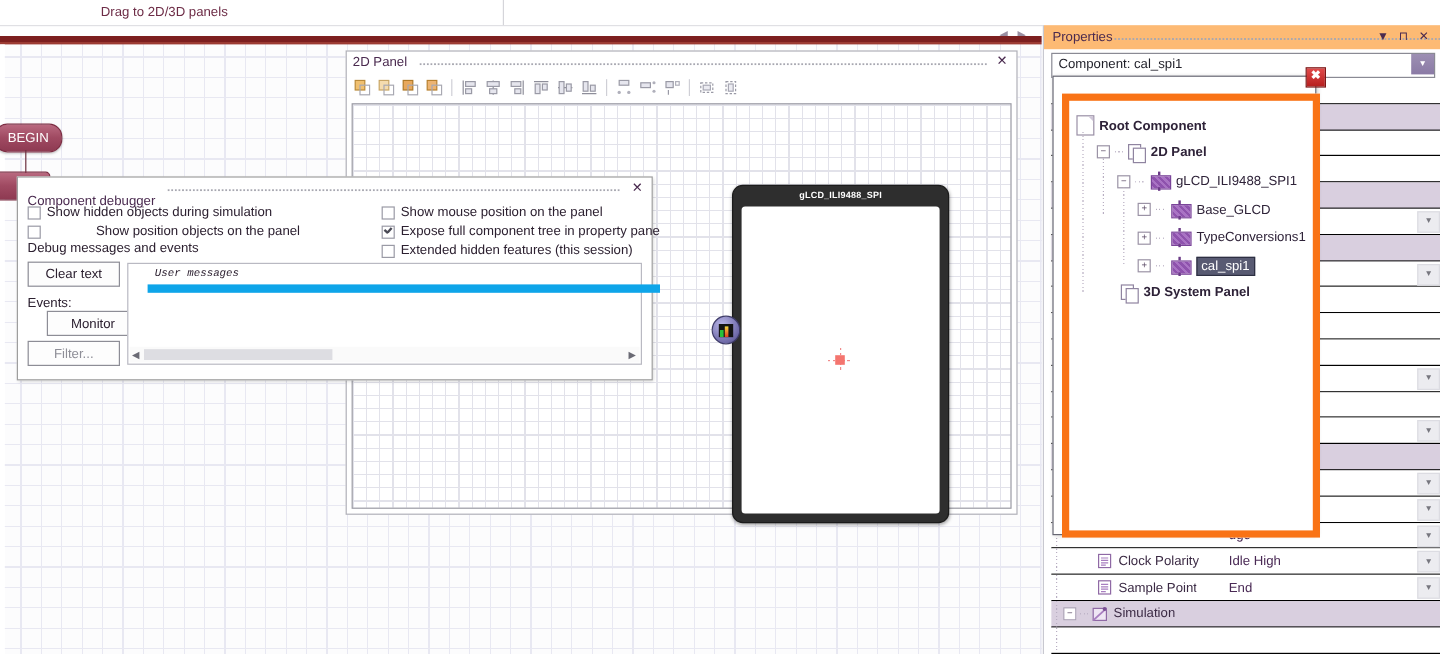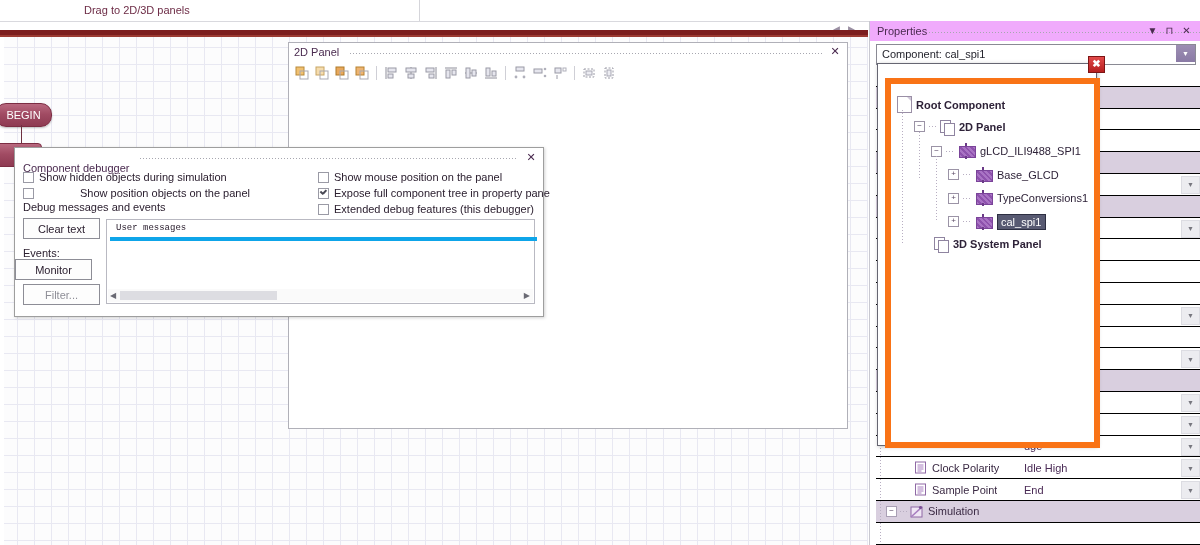--- a/index.html
+++ b/index.html
@@ -75,25 +75,25 @@
        background:#4a4a55;transform:rotate(42deg);}
   .chk.on::before{content:"";position:absolute;left:3px;top:2px;width:5px;height:1.5px;
        background:#4a4a55;transform:rotate(-48deg);}
 
   #dbg-sectionlabel{position:absolute;left:8px;top:53px;font-size:11px;color:#2c2030;}
   #dbg-eventslabel{position:absolute;left:8px;top:99px;font-size:11px;color:#2c2030;}
 
   .dbgbtn{position:absolute;background:#fdfdfd;border:1px solid #8d8d96;
     font-size:11px;color:#2c2030;display:flex;align-items:center;justify-content:center;cursor:pointer;}
   #btn-cleartext{left:8px;top:70px;width:75px;height:19px;}
-  #btn-monitor{left:0;top:111px;width:75px;height:19px;}
+  #btn-monitor{left:24px;top:111px;width:75px;height:19px;}
   #btn-filter{left:8px;top:136px;width:75px;height:19px;color:#8e8e97;}
 
   #dbg-msgbox{position:absolute;left:91px;top:71px;width:427px;height:83px;border:1px solid #b9b9c2;background:#fff;}
-  #dbg-msgheader{position:absolute;left:3px;top:0;width:427px;height:17px;border-bottom:4px solid #0ea5e9;}
+  #dbg-msgheader{position:absolute;left:16px;top:0;width:427px;height:17px;border-bottom:7px solid #0ea5e9;font-style:italic;}
   #dbg-msghdr-text{position:absolute;left:6px;top:3px;font-family:"Liberation Mono",monospace;font-size:9px;color:#2c2030;}
   #dbg-hscroll{position:absolute;left:1px;bottom:1px;width:425px;height:13px;background:#fafafa;}
   #dbg-hs-left{position:absolute;left:2px;top:2px;font-size:8px;color:#6a6a74;line-height:9px;}
   #dbg-hs-right{position:absolute;right:3px;top:2px;font-size:8px;color:#6a6a74;line-height:9px;}
   #dbg-hs-thumb{position:absolute;left:12px;top:2px;width:157px;height:9px;background:#dddde2;}
 
   
   #panel2d{
     left:288px;top:42px;width:558px;height:385px;background:#ffffff;
     border:1px solid #b0b0b8;
@@ -133,21 +133,21 @@
   #lcd-badge{position:absolute;left:299px;top:176px;width:22px;height:22px;border-radius:50%;
     background:radial-gradient(circle at 35% 30%,#b9b6e8,#6f6aa8 70%,#4a477a 100%);
     border:1px solid #3e3b68;display:flex;align-items:center;justify-content:center;}
   #lcd-badge .glyph{width:12px;height:11px;background:#141414;display:block;position:relative;overflow:hidden;}
   #lcd-badge .glyph::before{content:"";position:absolute;left:1px;bottom:0;width:3px;height:6px;background:#27c23a;}
   #lcd-badge .glyph::after{content:"";position:absolute;left:5px;bottom:0;width:3px;height:9px;
     background:linear-gradient(to bottom,#f1d83c,#e03c1e);}
 
   
   #props-panel{left:869px;top:21px;width:331px;height:524px;background:#ffffff;border-left:1px solid #c8c8d0;}
-  #props-header{position:absolute;left:0;top:0;width:331px;height:20px;background:#f0abfc;}
+  #props-header{position:absolute;left:0;top:0;width:331px;height:20px;background:#fdba74;}
   #props-title{position:absolute;left:7px;top:4px;font-size:11px;color:#4a2a4f;}
   #props-dots{position:absolute;left:58px;top:10px;width:289px;height:3px;
     background-image:radial-gradient(circle,#a7a7b0 0.6px, transparent 0.7px);
     background-size:3px 3px;}
   .hdrbtn{position:absolute;top:3px;width:13px;height:13px;font-size:10px;line-height:13px;
      text-align:center;color:#4a2a4f;cursor:pointer;}
   #props-menu{right:42px;}
   #props-pin{right:25px;}
   #props-close{right:8px;}
 
@@ -331,20 +331,35 @@
         </svg>
     </div>
     <div class="tbicon">
       <svg width="14" height="14" viewBox="0 0 14 14">
           <rect x="3" y="2" width="8" height="10" fill="none" stroke="#9a9aa6" stroke-dasharray="2 1.5"></rect>
           <rect x="5" y="4" width="4" height="6" fill="#ececf2" stroke="#a8a8b4"></rect>
         </svg>
     </div>
   </div>
 
+  <div id="p2d-canvas">
+    <div id="lcd-widget">
+      <div id="lcd-label">gLCD_ILI9488_SPI</div>
+      <div id="lcd-screen">
+        <div id="lcd-crosshair">
+          <div class="hline"></div>
+            <div class="vline"></div>
+            <div class="cdot"></div>
+        </div>
+      </div>
+    </div>
+    <div id="lcd-badge">
+        <span class="glyph"></span>
+      </div>
+  </div>
 </div>
 
 <div class="abs" id="debugger-dialog">
   <div id="dbg-titlebar">
     <div id="dbg-title">Component debugger</div>
     <div id="dbg-dots"></div>
     <div id="dbg-close">✕</div>
   </div>
 
   <div class="cbrow" style="left:8px;top:23px;">
@@ -358,21 +373,21 @@
   <div class="cbrow" style="left:303px;top:23px;">
     <span class="chk"></span>
     <span>Show mouse position on the panel</span>
   </div>
   <div class="cbrow" style="left:303px;top:39px;">
     <span class="chk on"></span>
     <span>Expose full component tree in property pane</span>
   </div>
   <div class="cbrow" style="left:303px;top:55px;">
     <span class="chk"></span>
-    <span>Extended debug features (this debugger)</span>
+    <span>Extended hidden features (this session)</span>
   </div>
 
   <div id="dbg-sectionlabel">Debug messages and events</div>
   <div id="dbg-eventslabel">Events:</div>
 
   <div class="dbgbtn" id="btn-cleartext">Clear text</div>
   <div class="dbgbtn" id="btn-monitor">Monitor</div>
   <div class="dbgbtn" id="btn-filter">Filter...</div>
 
   <div id="dbg-msgbox">

